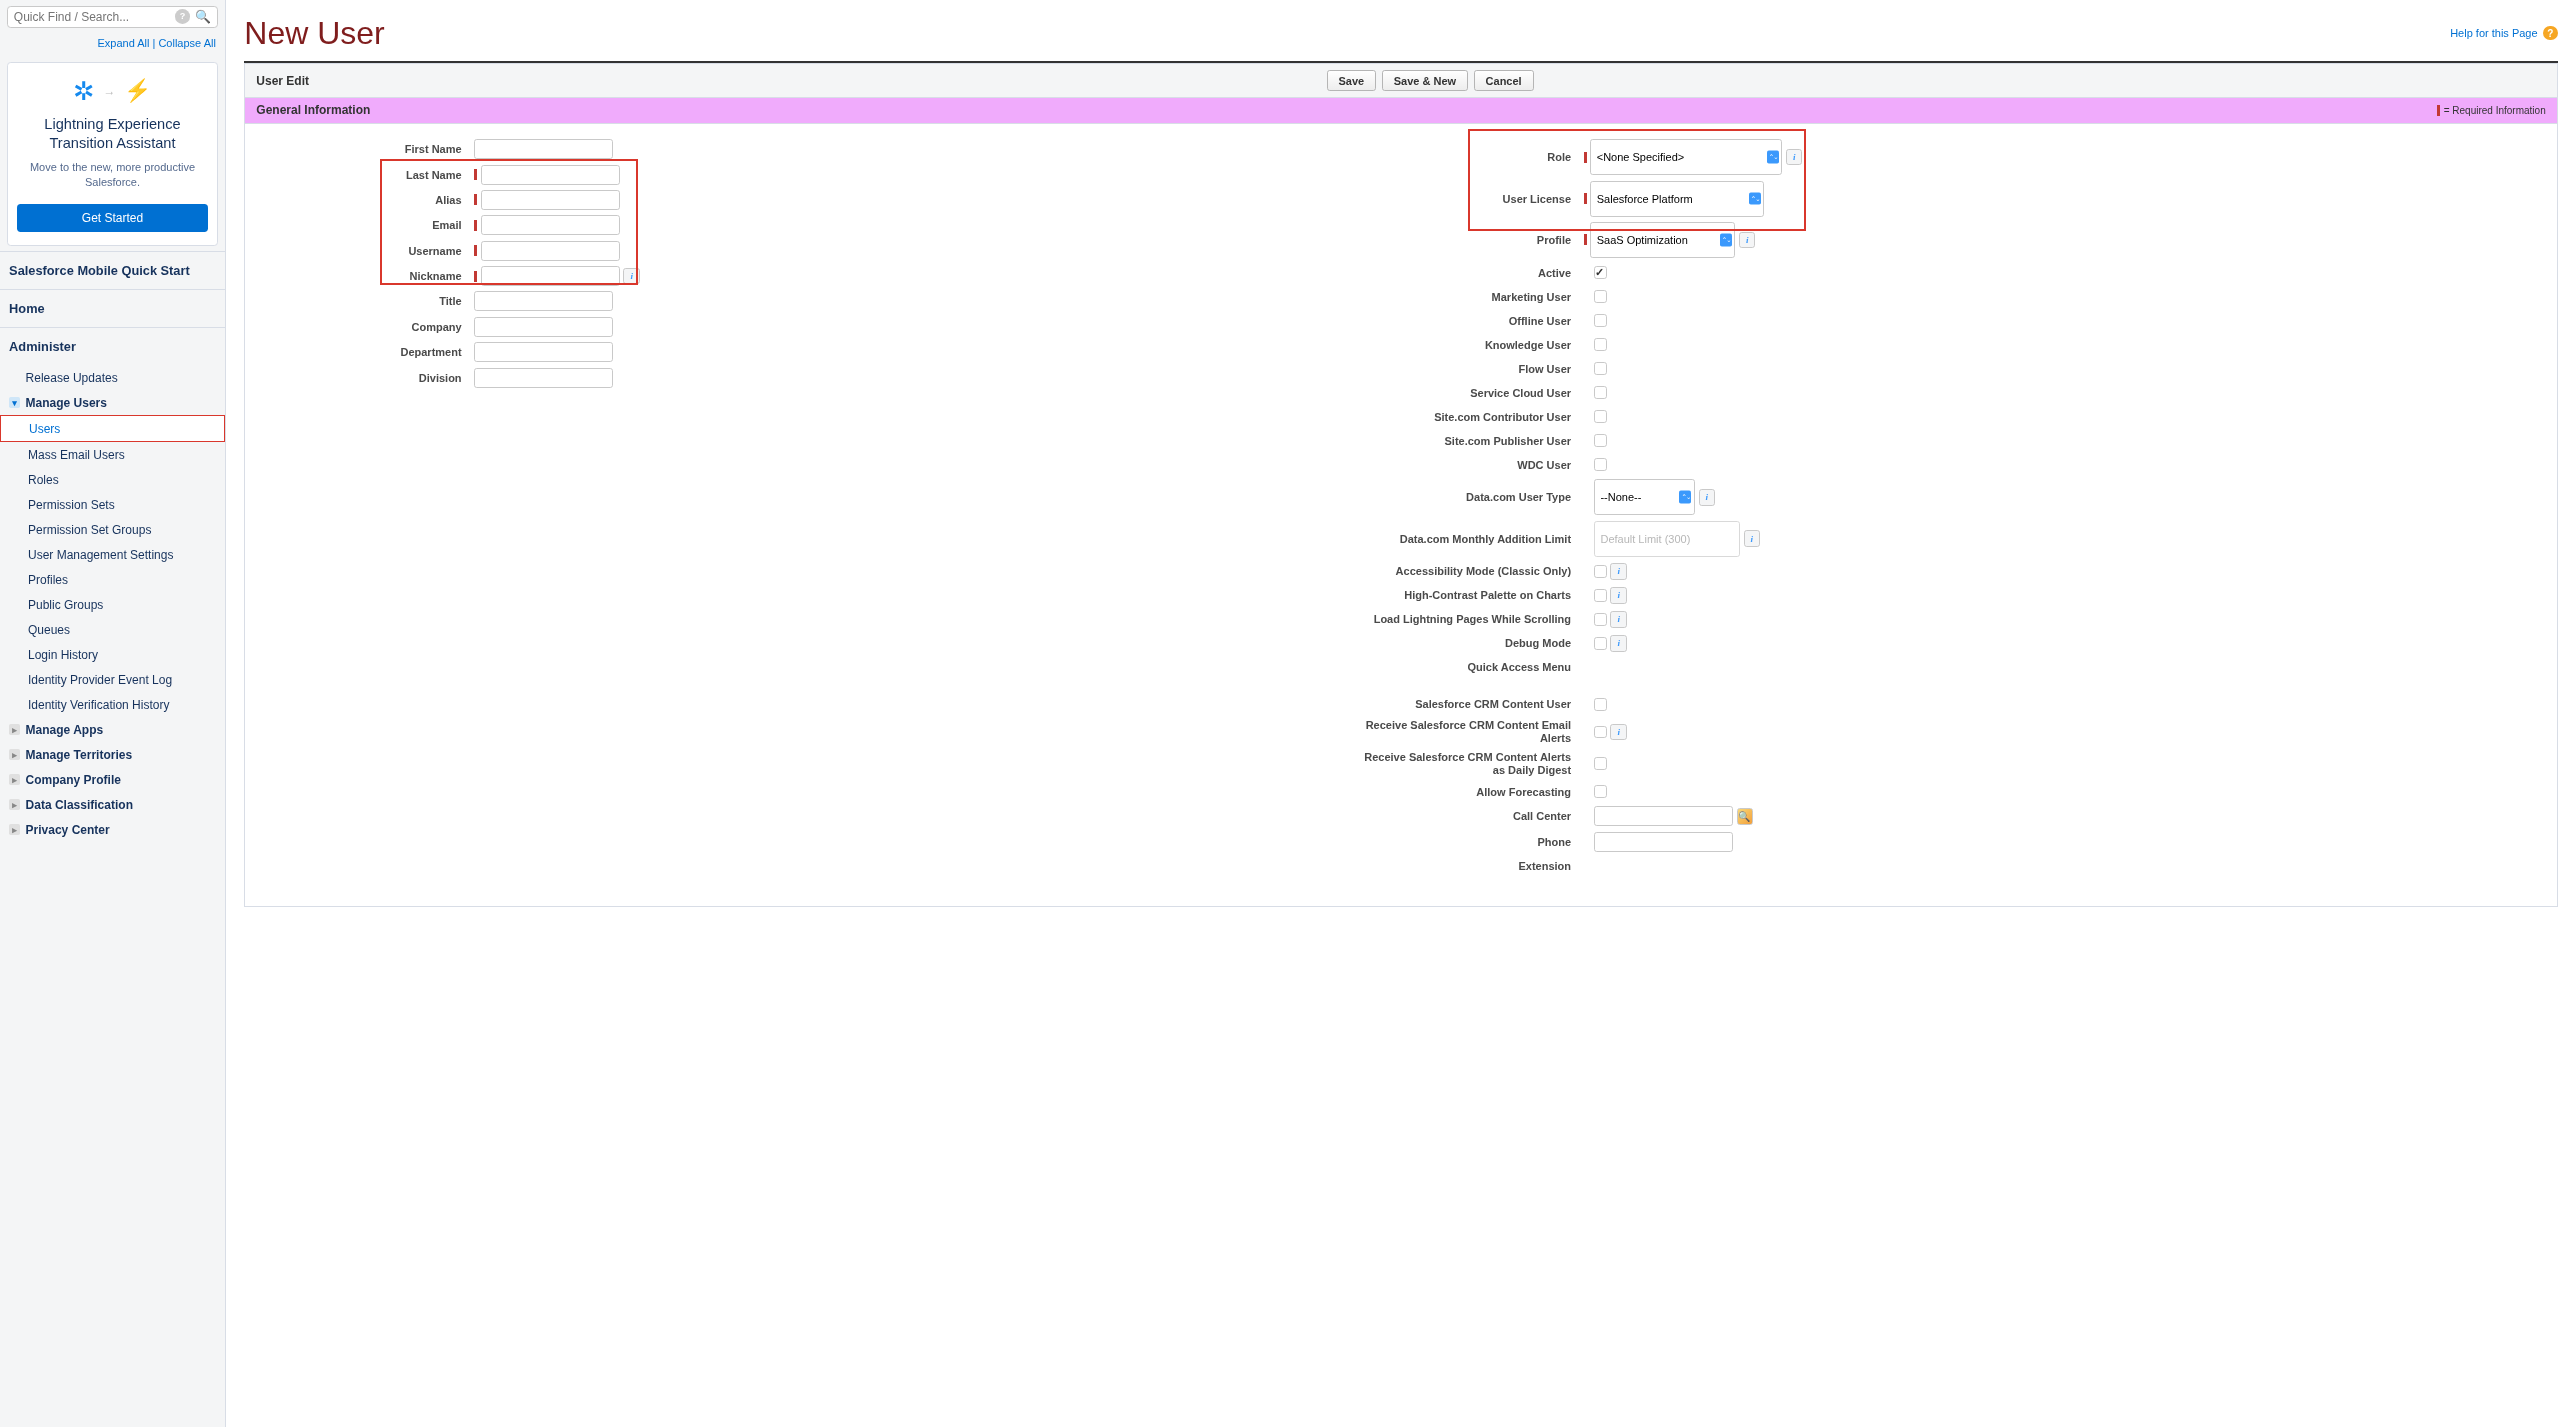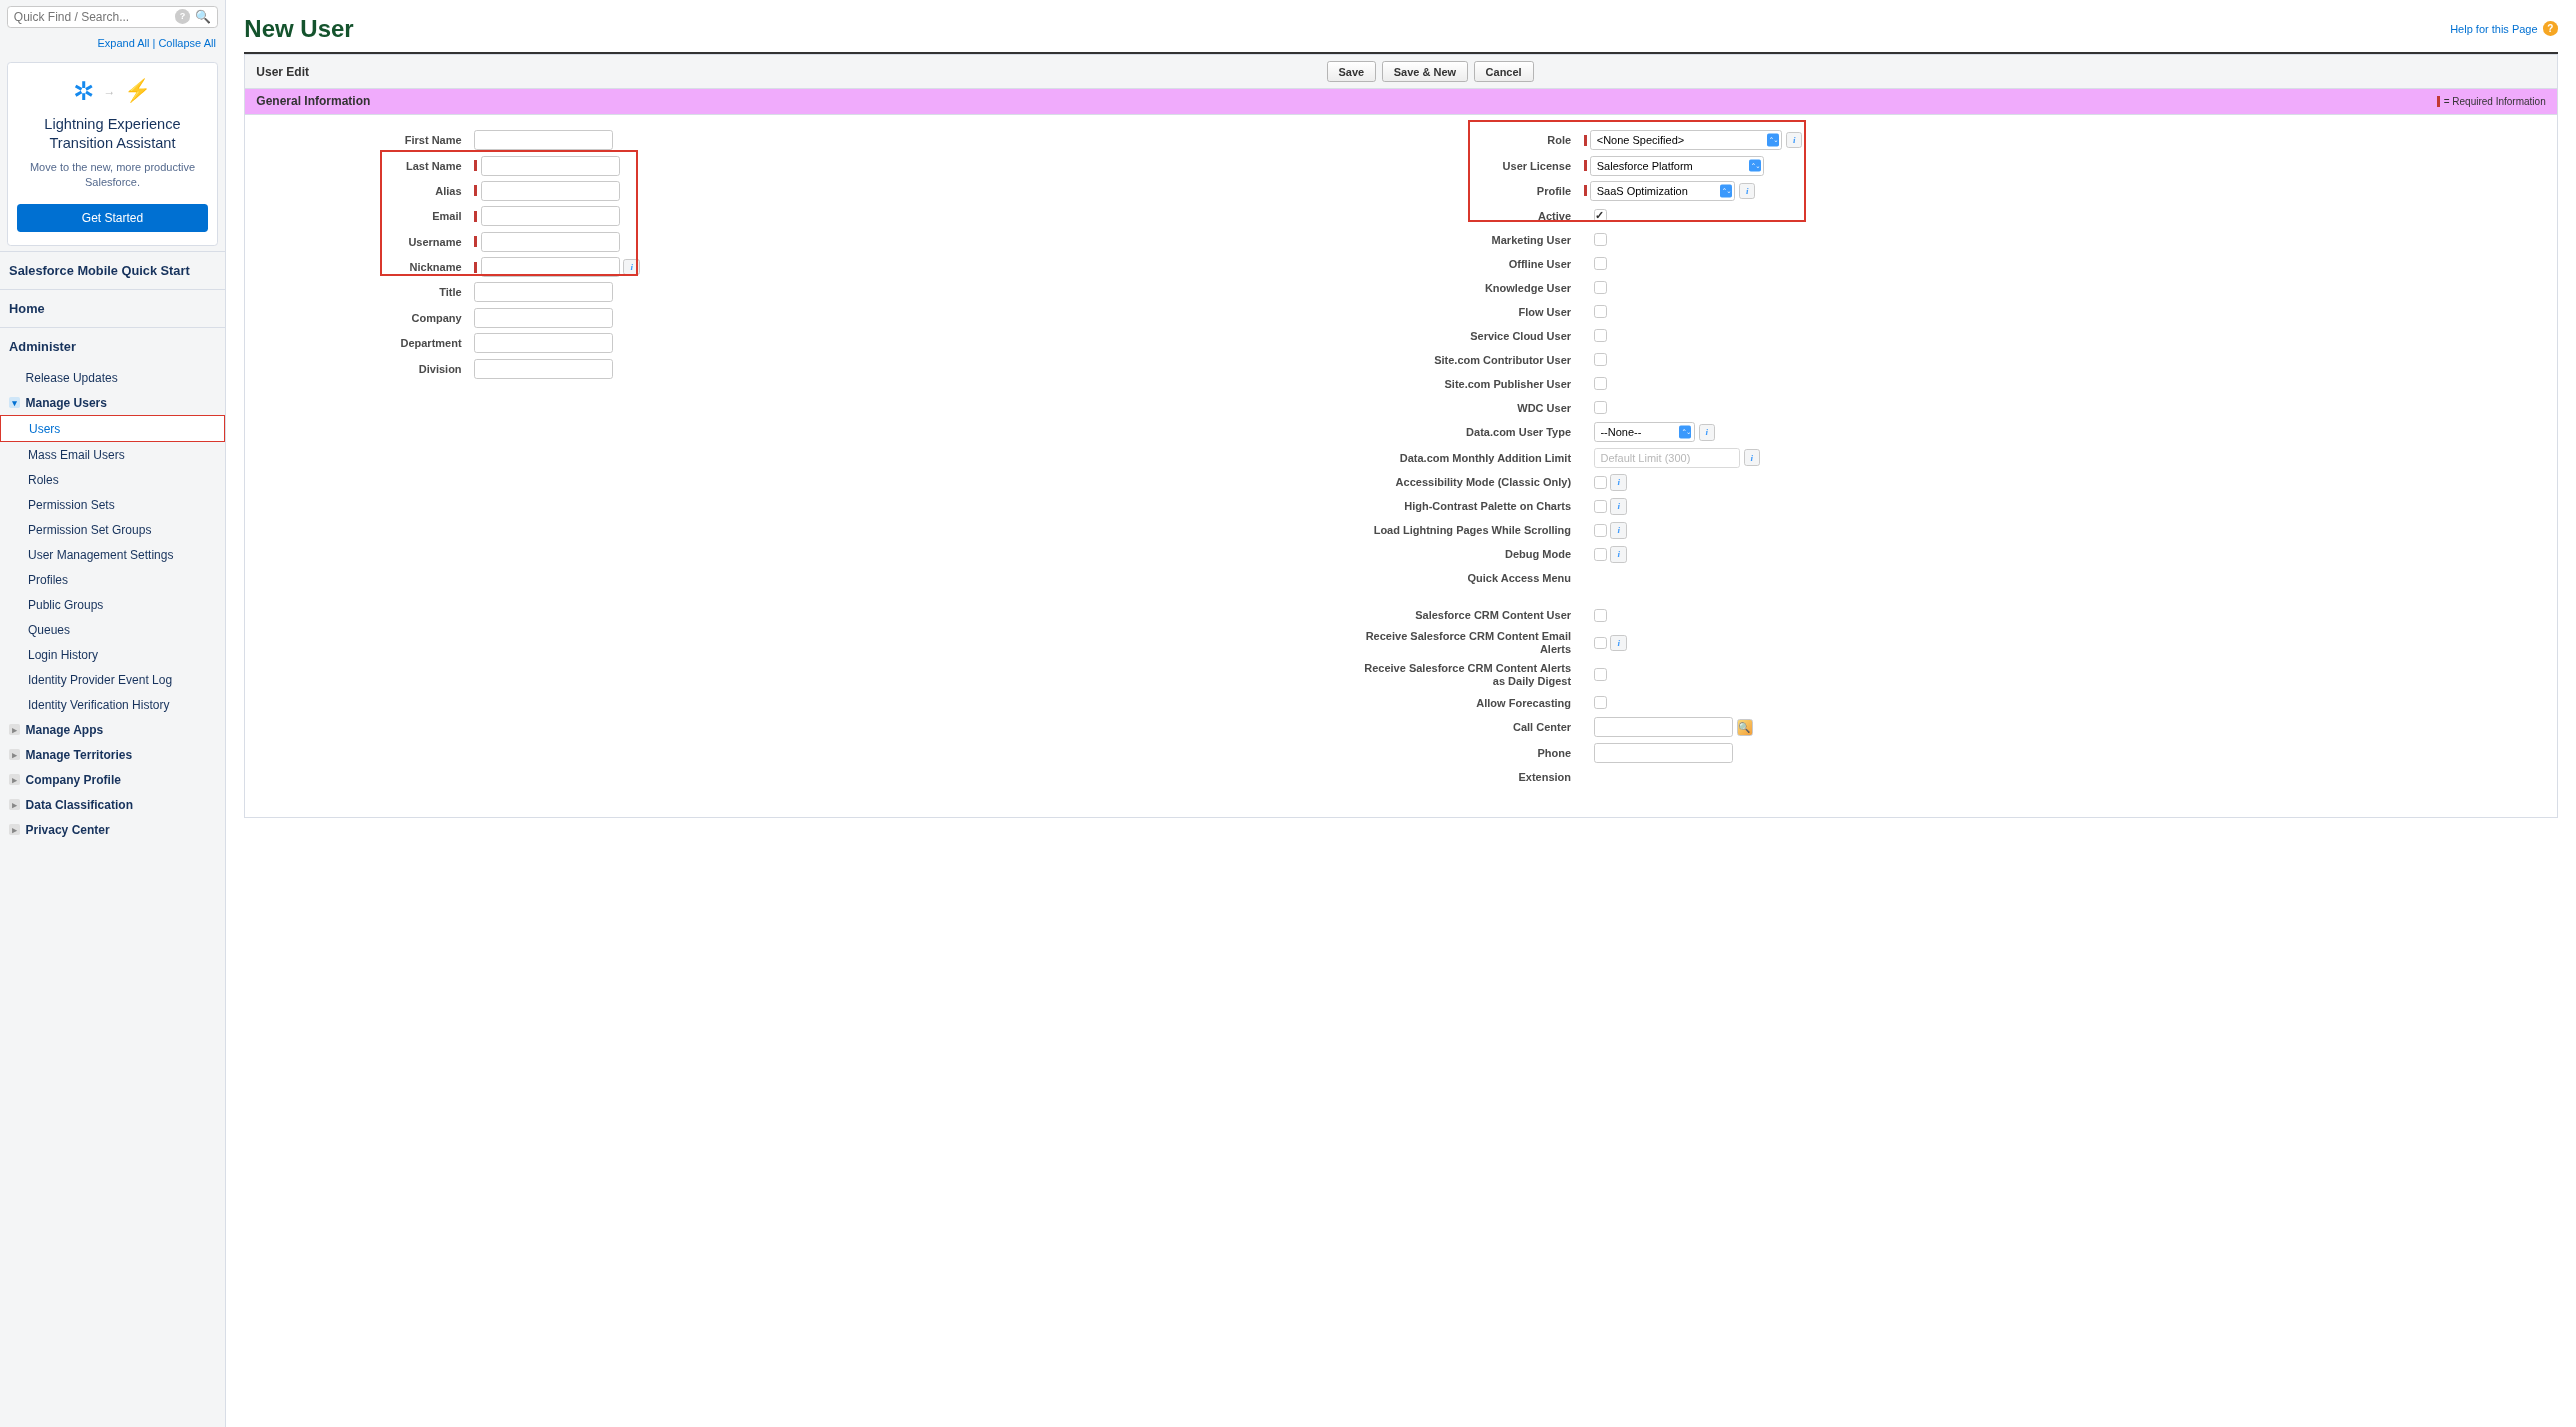--- a/index.html
+++ b/index.html
@@ -23,39 +23,39 @@
 .sb-item-wrap { padding:0; }
 .sb-item { padding:5.5px 9.1px 5.5px 25.6px; font-size:12px; color:#16325c; cursor:pointer; display:flex; align-items:center; gap:5.5px; }
 .sb-item.parent { padding-left:9.1px; font-weight:700; }
 .sb-item.child { padding-left:28px; font-weight:400; }
 .sb-item .caret { width:11px; height:11px; display:inline-flex; align-items:center; justify-content:center; font-size:9.1px; color:#0070d2; background:#cfe6f8; border-radius:1.8px; }
 .sb-item .caret.gray { color:#888; background:#e0e0e0; }
 .sb-item.selected { background:#fff; color:#0070d2; }
 .sb-item.selected-box { border:1.8px solid #d9372c; }
 .main { flex:1; padding:9.1px 18.3px 27.4px 18.3px; position:relative; }
 .page-head { display:flex; justify-content:space-between; align-items:center; padding:5.5px 0 9.1px; }
-.page-title { font-size:24px; font-weight:700; color:#14532d; }
+.page-title { font-size:32px; font-weight:400; color:#7f1d1d; }
 .help-link { color:#0070d2; font-size:11px; display:flex; align-items:center; gap:5.5px; }
 .help-link .q { width:14.6px; height:14.6px; background:#f6a623; color:#fff; border-radius:50%; display:inline-flex; align-items:center; justify-content:center; font-size:10px; font-weight:700; }
 .divider { height:2.7px; background:#333; margin-bottom:0; }
 .panel-head { background:#f4f5f6; border:0.9px solid #d8dde6; display:flex; align-items:center; padding:5.5px 11px; gap:5.5px; }
 .panel-head .title { font-weight:700; flex-shrink:0;text-align:right; }
 .panel-head .btns { display:flex; gap:5.5px; margin:0 auto; }
 .btn { background: linear-gradient(#fff,#ededed); border:0.9px solid #b5b5b5; border-radius:2.7px; padding:3.7px 11px; font-size:11px; font-weight:700; color:#333; cursor:pointer; }
 .section-bar { background:#f0abfc; border:0.9px solid #d8dde6; border-top:none; padding:5.5px 11px; display:flex; justify-content:space-between; align-items:center; font-weight:700; }
 .req-note { font-size:10px; font-weight:400; display:flex; align-items:center; gap:3.7px; }
 .req-mark { display:inline-block; width:2.7px; height:11px; background:#c23934; }
 .form-area { display:flex; border:0.9px solid #d8dde6; border-top:none; padding:12.8px 0 27.4px; }
 .col { flex:1; }
 .form-row { display:flex; align-items:center; padding:2.7px 9.1px; min-height:24px; }
 .form-row .lbl { width:220px; text-align:right; padding-right:12.8px; font-size:11px; font-weight:700; color:#4a4a4a; }
 .lbl-multi { line-height:1.2; }
 .form-row .fld { flex:1; display:flex; align-items:center; gap:3.7px; }
 .form-row input[type=text] { width:139px; border:0.9px solid #c9c9c9; border-radius:2.7px; padding:2.7px 4.6px; font-size:11px; height:20px; }
-.form-row select { border:0.9px solid #c9c9c9; border-radius:2.7px; padding:1.8px 18.3px 1.8px 5.5px; font-size:11px; height:20px; appearance:none; background:#fff; }
+.form-row select { border:0.9px solid #c9c9c9; border-radius:2.7px; padding:1.8px 18.3px 1.8px 5.5px; font-size:11px; height:36px; appearance:none; background:#fff; }
 .select-wrap { position:relative; display:inline-block; }
 .select-wrap::after { content:""; position:absolute; right:3.7px; top:50%; transform:translateY(-50%); width:12px; height:12.8px; background:#3b99fc; border-radius:1.8px; pointer-events:none; }
 .select-wrap::before { content:"⌃⌄"; position:absolute; right:4.6px; top:50%; transform:translateY(-50%); font-size:6.4px; color:#fff; z-index:2; pointer-events:none; line-height:0.6; letter-spacing:-0.9px; }
 .info-btn { width:16.5px; height:16.5px; border:0.9px solid #c9c9c9; border-radius:2.7px; background:#f4f5f6; display:inline-flex; align-items:center; justify-content:center; font-size:9.1px; font-weight:700; color:#3b99fc; font-family:Georgia,serif; font-style:italic; cursor:pointer; }
 .chk { width:12.8px; height:12.8px; border:0.9px solid #c9c9c9; border-radius:2.7px; display:inline-block; }
 .chk.checked::after { content:"✓"; font-size:11px; font-weight:700; display:block; line-height:11px; }
 .lookup-btn { width:16.5px; height:16.5px; border:0.9px solid #c9c9c9; border-radius:2.7px; background:linear-gradient(135deg,#f9d976,#f39f3b); display:inline-flex; align-items:center; justify-content:center; font-size:10px; cursor:pointer; }
 .red-box { position:absolute; border:2.7px solid #d9372c; pointer-events:none; }
 .spc { height:12.8px; }
 .icon-circle { width:14.6px; height:14.6px; border-radius:50%; background:#ccc; color:#fff; display:inline-flex; align-items:center; justify-content:center; font-size:9.1px; font-weight:700; }

